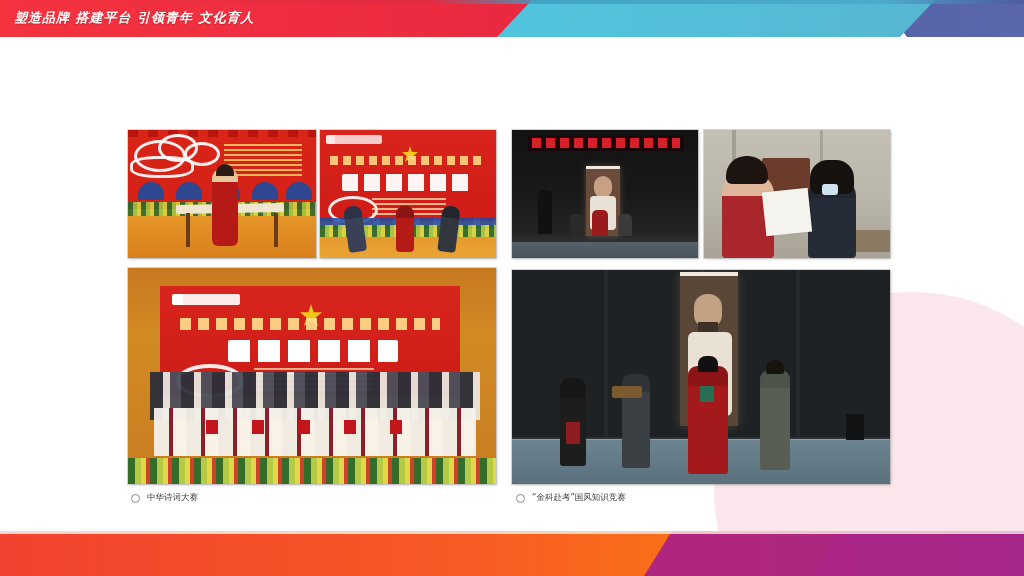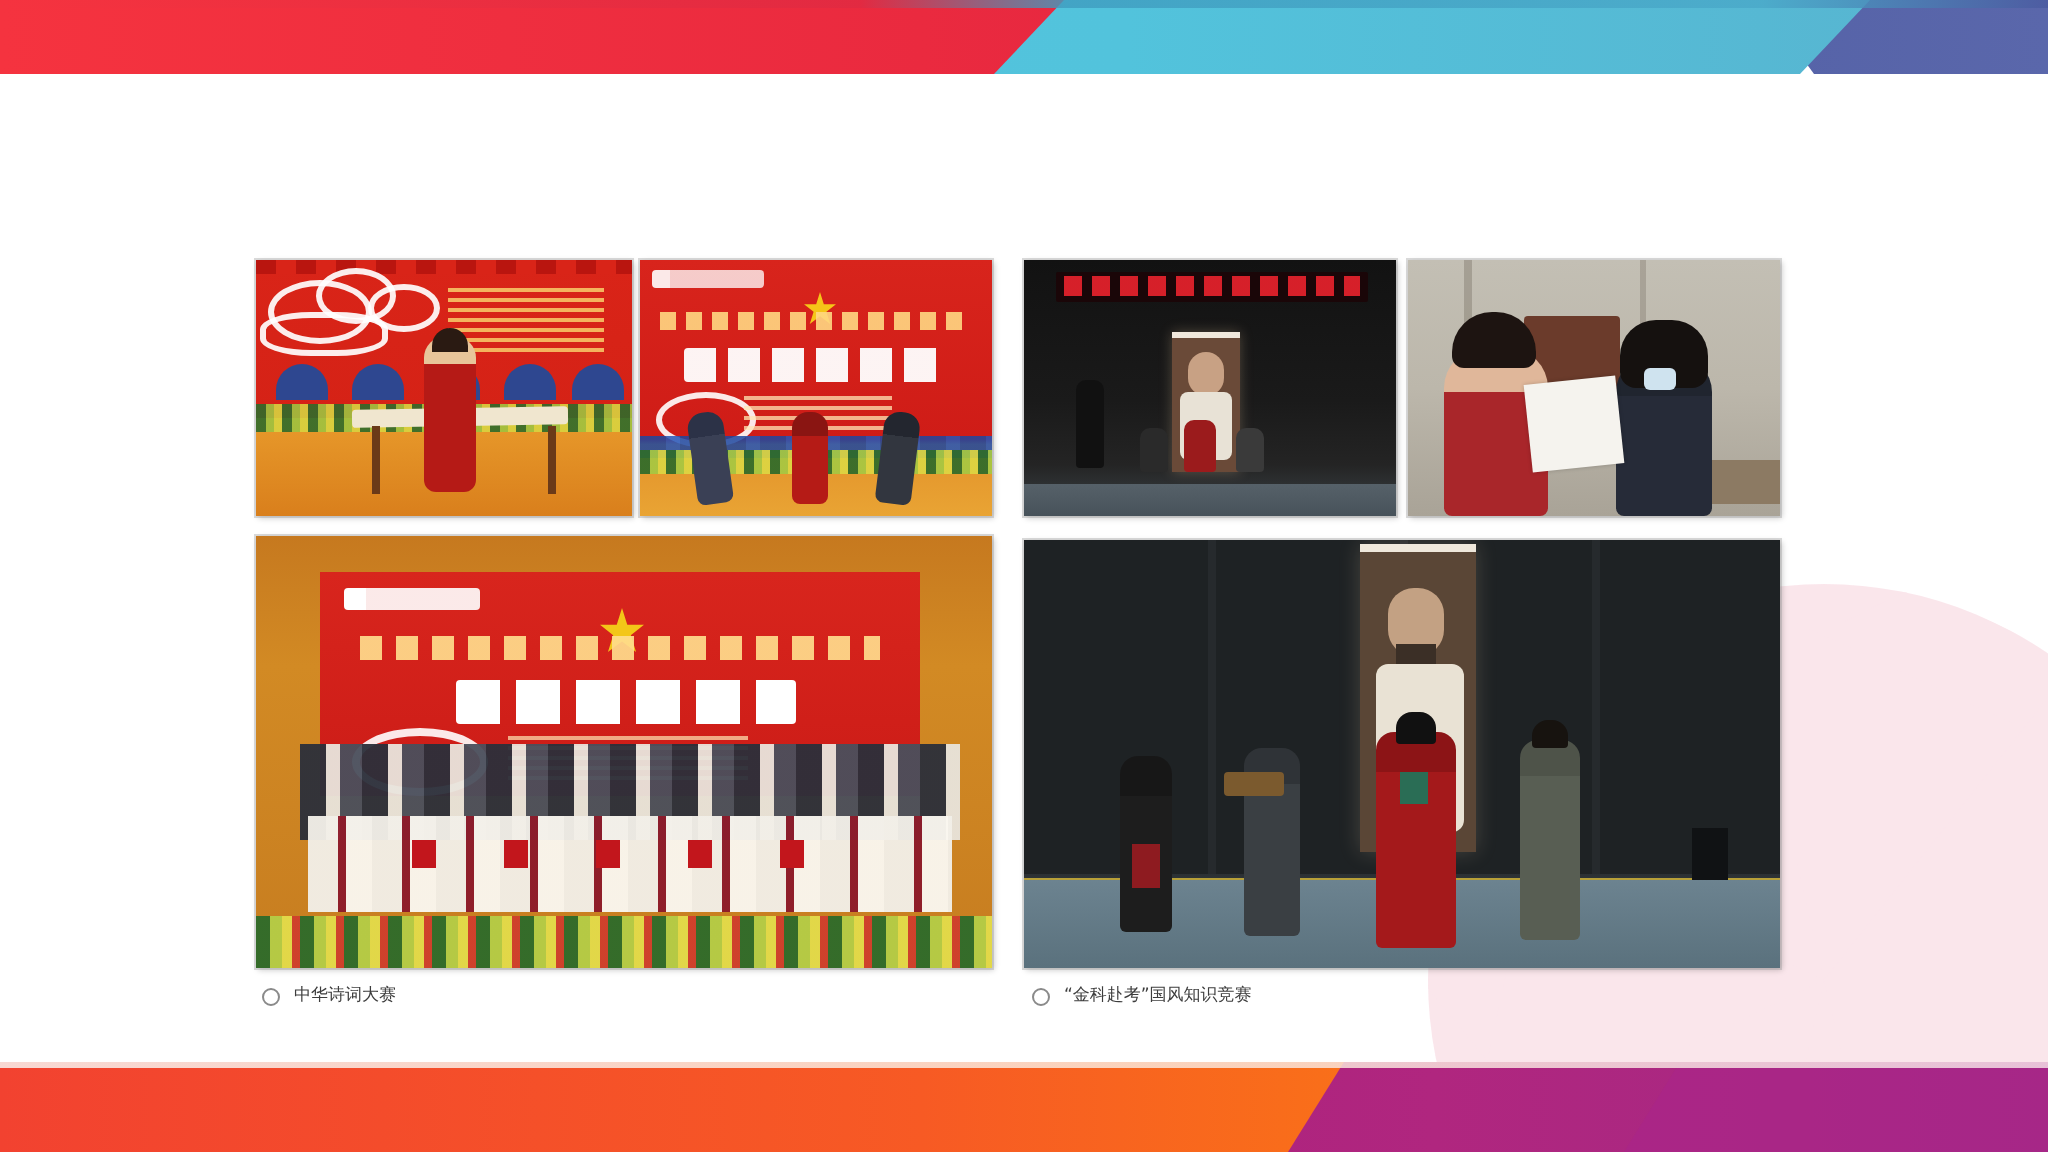--- a/index.html
+++ b/index.html
@@ -238,20 +238,21 @@
       <div class="blade" style="transform: rotate(205.6deg) skewX(-38deg);"></div>
       <div class="blade" style="transform: rotate(257deg) skewX(-38deg);"></div>
       <div class="blade" style="transform: rotate(308.4deg) skewX(-38deg);"></div>
     </div>
 
   <div class="header">
     <div class="hdr-blue"></div>
     <div class="hdr-cyan"></div>
     <div class="hdr-red"></div>
     <div class="hdr-topline"></div>
+    <div class="hdr-text">塑造品牌 搭建平台 引领青年 文化育人</div>
   </div>
 
 
   <div class="ph p1">
     <div class="inner">
       <div class="bg"></div>
       <div class="scallop"></div>
       <div class="cloud c1"></div>
       <div class="cloud c2"></div>
       <div class="cloud c3"></div>

